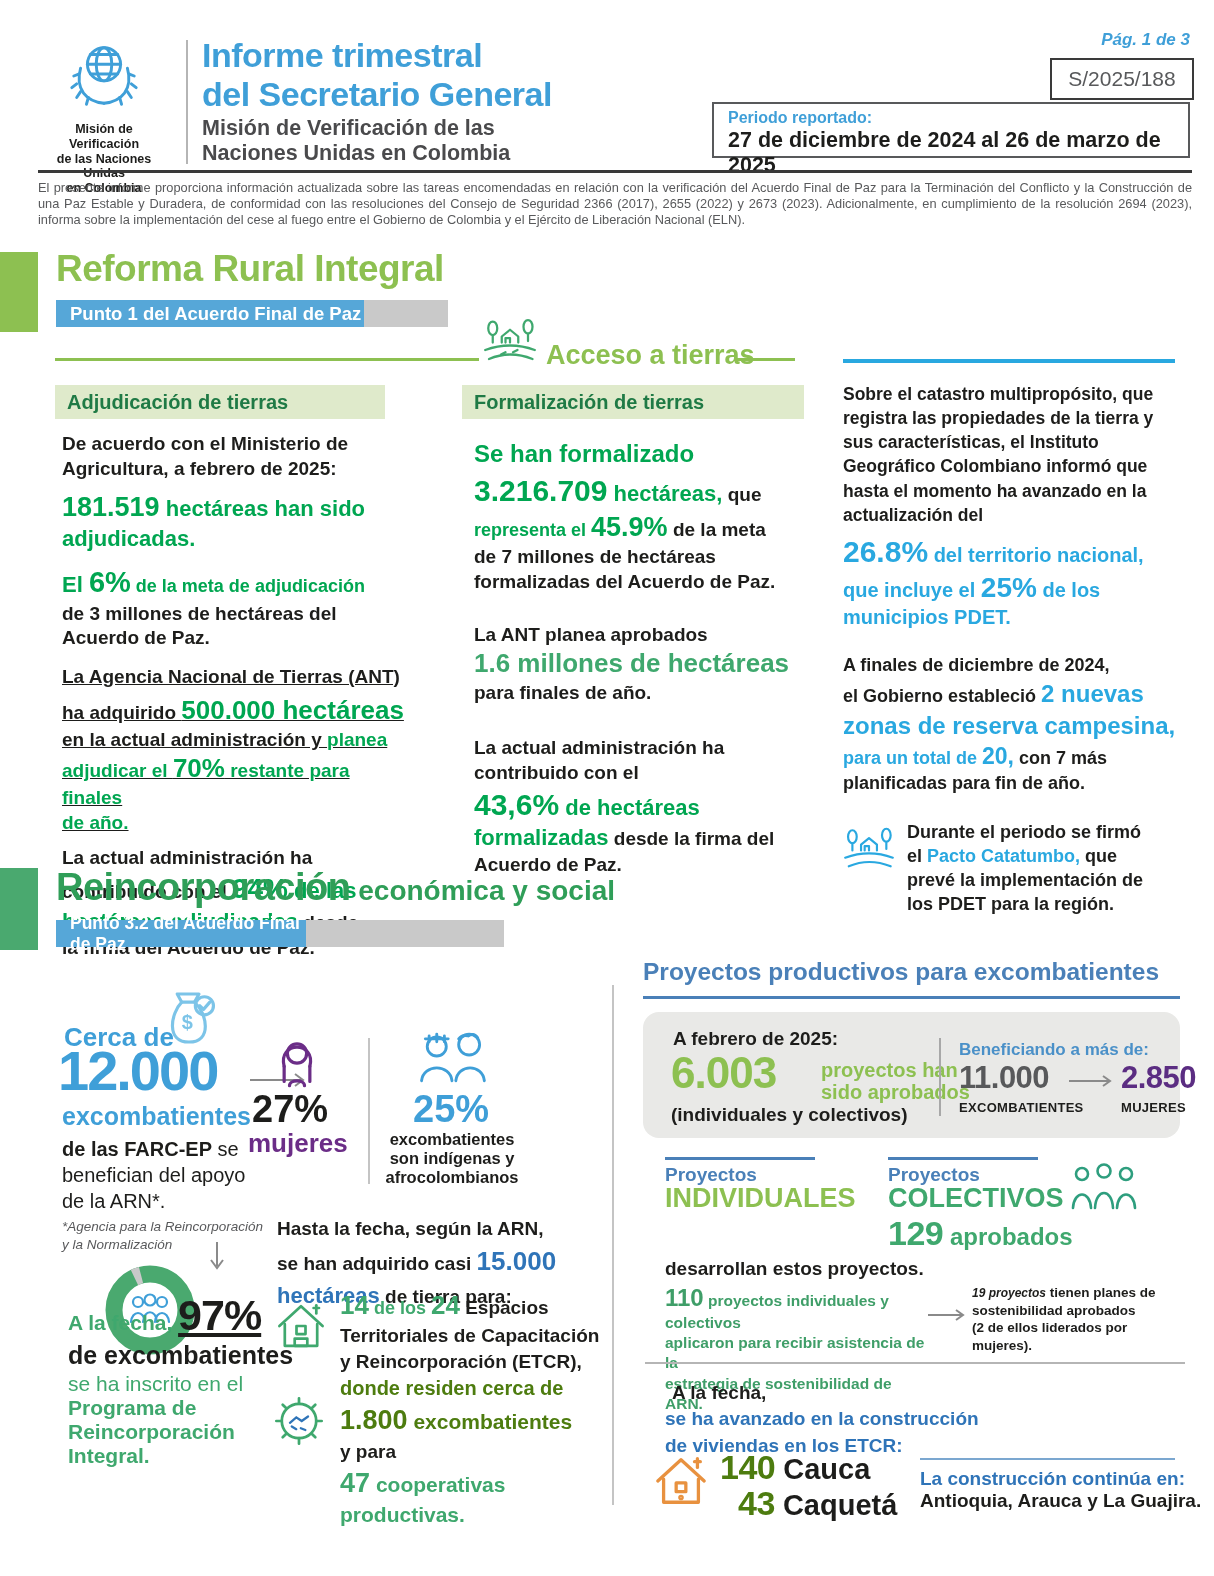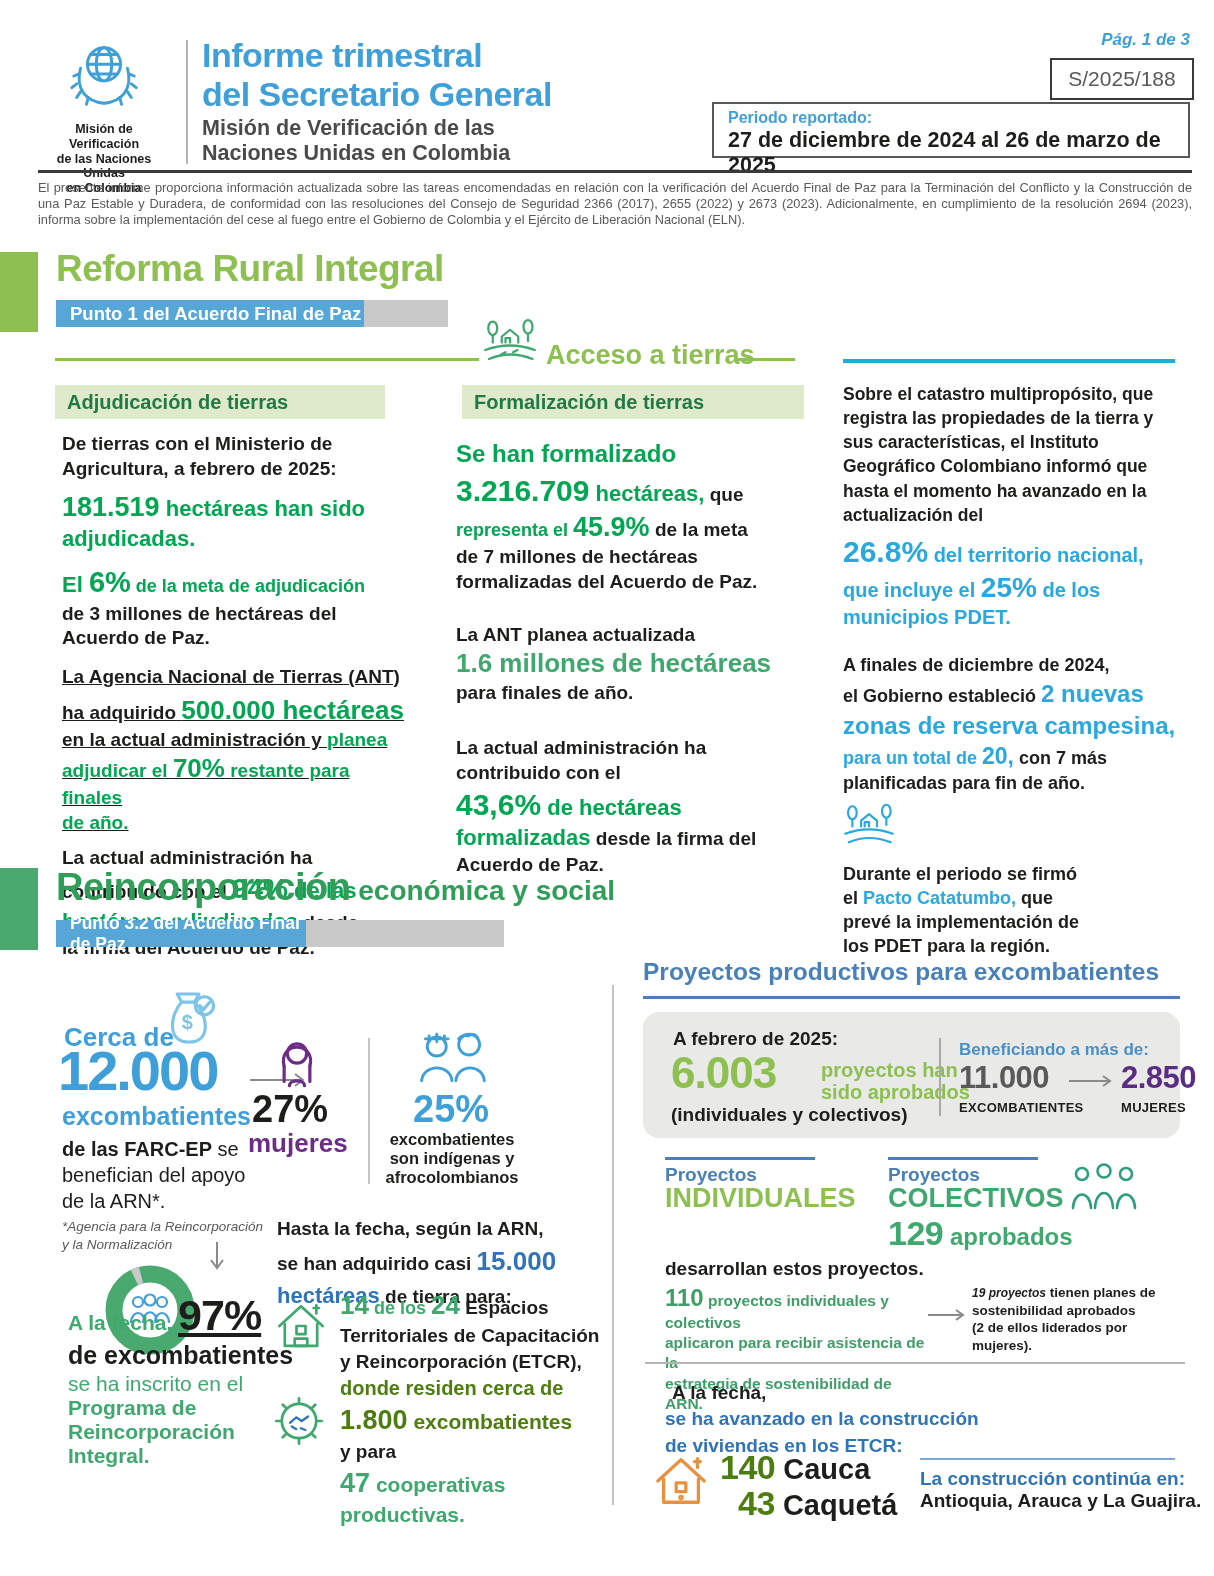--- a/index.html
+++ b/index.html
@@ -97,21 +97,21 @@
 
   <div class="abs band" style="left:55px;top:385px;width:318px;">
     <span>Adjudicación de tierras</span>
   </div>
   <div class="abs band" style="left:462px;top:385px;width:330px;">
     <span>Formalización de tierras</span>
   </div>
 
   <div class="abs" style="left:62px;top:432px;width:345px;font-size:19px;line-height:1.3;">
     <div>
-      <span class="line">De tierras con el Ministerio de</span>
+      <span class="line">De acuerdo con el Ministerio de</span>
       <span class="line">Agricultura, a febrero de 2025:</span>
     </div>
     <div style="margin-top:9px;">
       <div><span class="c-gv w8" style="font-size:27px;">181.519</span><span class="c-gv w8" style="font-size:22px;"> hectáreas han sido</span></div>
       <div><span class="c-gv w8" style="font-size:22px;">adjudicadas.</span></div>
     </div>
     <div style="margin-top:10px;">
       <div><span class="c-gv w8" style="font-size:22px;">El </span><span class="c-gv w8" style="font-size:29px;">6%</span><span class="c-gv w8" style="font-size:18px;"> de la meta de adjudicación</span></div>
       <span class="line">de 3 millones de hectáreas del</span>
       <span class="line">Acuerdo de Paz.</span>
@@ -124,30 +124,30 @@
       <div><span class="c-gv w8">de año.</span></div>
     </div>
     <div style="margin-top:11px;">
       <span class="line">La actual administración ha</span>
       <div><span>contribuido con el </span><span class="c-gv w8" style="font-size:28px;">94%</span><span class="c-gv w8" style="font-size:22px;"> de las</span></div>
       <div><span class="c-gv w8" style="font-size:22px;">hectáreas adjudicadas</span><span> desde</span></div>
       <span class="line">la firma del Acuerdo de Paz.</span>
     </div>
   </div>
 
-  <div class="abs" style="left:456px;top:438px;width:335px;font-size:19px;line-height:1.3;">
+  <div class="abs" style="left:474px;top:438px;width:335px;font-size:19px;line-height:1.3;">
     <div>
       <span class="line c-gv w8" style="font-size:24px;">Se han formalizado</span>
       <div style="margin-top:2px;"><span class="c-gv w8" style="font-size:30px;">3.216.709</span><span class="c-gv w8" style="font-size:22px;"> hectáreas,</span><span> que</span></div>
       <div><span class="c-gv w8" style="font-size:18px;">representa el </span><span class="c-gv w8" style="font-size:27px;">45.9%</span><span> de la meta</span></div>
       <span class="line">de 7 millones de hectáreas</span>
       <span class="line">formalizadas del Acuerdo de Paz.</span>
     </div>
     <div style="margin-top:28px;">
-      <span class="line">La ANT planea actualizada</span>
+      <span class="line">La ANT planea aprobados</span>
       <span class="line c-gm w8" style="font-size:26px;">1.6 millones de hectáreas</span>
       <span class="line">para finales de año.</span>
     </div>
     <div style="margin-top:30px;">
       <span class="line">La actual administración ha</span>
       <span class="line">contribuido con el</span>
       <div><span class="c-gv w8" style="font-size:30px;">43,6%</span><span class="c-gv w8" style="font-size:22px;"> de hectáreas</span></div>
       <div><span class="c-gv w8" style="font-size:22px;">formalizadas</span><span> desde la firma del</span></div>
       <span class="line">Acuerdo de Paz.</span>
     </div>
@@ -167,21 +167,21 @@
       <div><span class="c-cyan w8" style="font-size:20px;">que incluye el </span><span class="c-cyan w8" style="font-size:28px;">25%</span><span class="c-cyan w8" style="font-size:20px;"> de los</span></div>
       <div><span class="c-cyan w8" style="font-size:20px;">municipios PDET.</span></div>
     </div>
     <div style="margin-top:24px;font-size:18px;line-height:1.32;">
       <span class="line">A finales de diciembre de 2024,</span>
       <div><span>el Gobierno estableció </span><span class="c-cyan w8" style="font-size:24px;">2 nuevas</span></div>
       <span class="line c-cyan w8" style="font-size:24px;">zonas de reserva campesina,</span>
       <div><span class="c-cyan w8">para un total de </span><span class="c-cyan w8" style="font-size:23px;">20,</span><span> con 7 más</span></div>
       <span class="line">planificadas para fin de año.</span>
     </div>
-    <div style="display:flex;gap:12px;flex-direction:column;">
+    <div style="margin-top:24px;display:flex;gap:12px;">
       <svg width="52" height="50" viewBox="0 0 72 64" style="flex:0 0 auto;margin-top:4px;">
         <g fill="none" stroke="#29a8e0" stroke-width="3" stroke-linecap="round" stroke-linejoin="round">
           <ellipse cx="13" cy="15" rx="6" ry="9"></ellipse>
             <line x1="13" y1="24" x2="13" y2="34"></line>
           <ellipse cx="60" cy="13" rx="6" ry="9"></ellipse>
             <line x1="60" y1="22" x2="60" y2="32"></line>
           <path d="M25,34 v-8 l11,-9 11,9 v8"></path>
           <path d="M30,34 v-6 h6 v6"></path>
           <path d="M3,44 Q36,32 69,44"></path>
           <path d="M8,56 Q36,44 66,56"></path>

